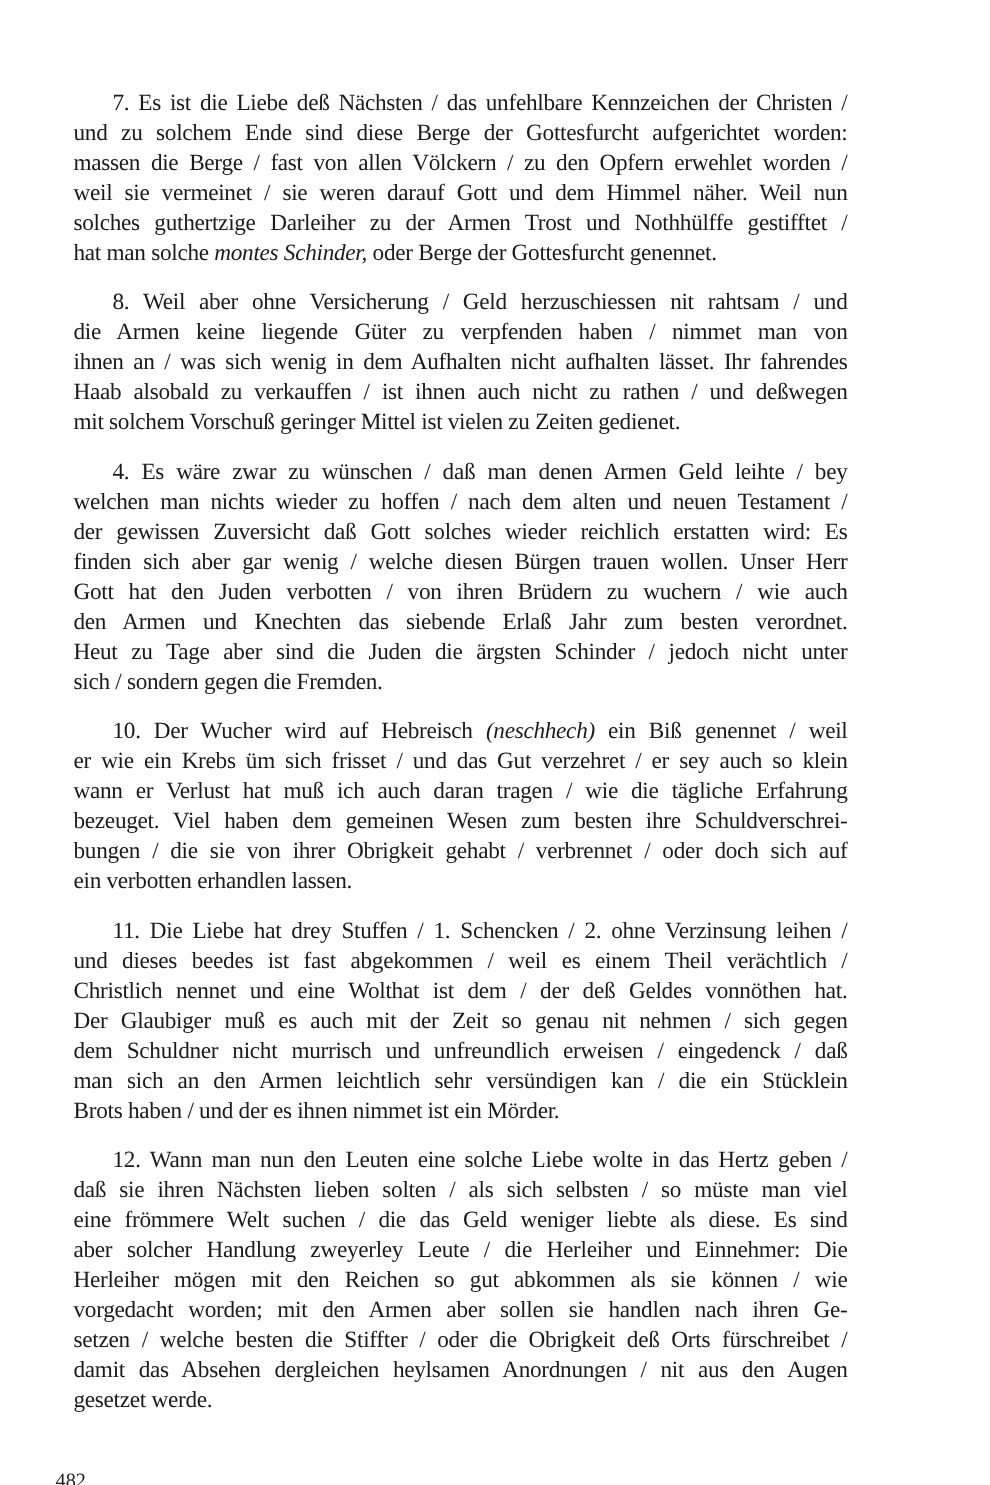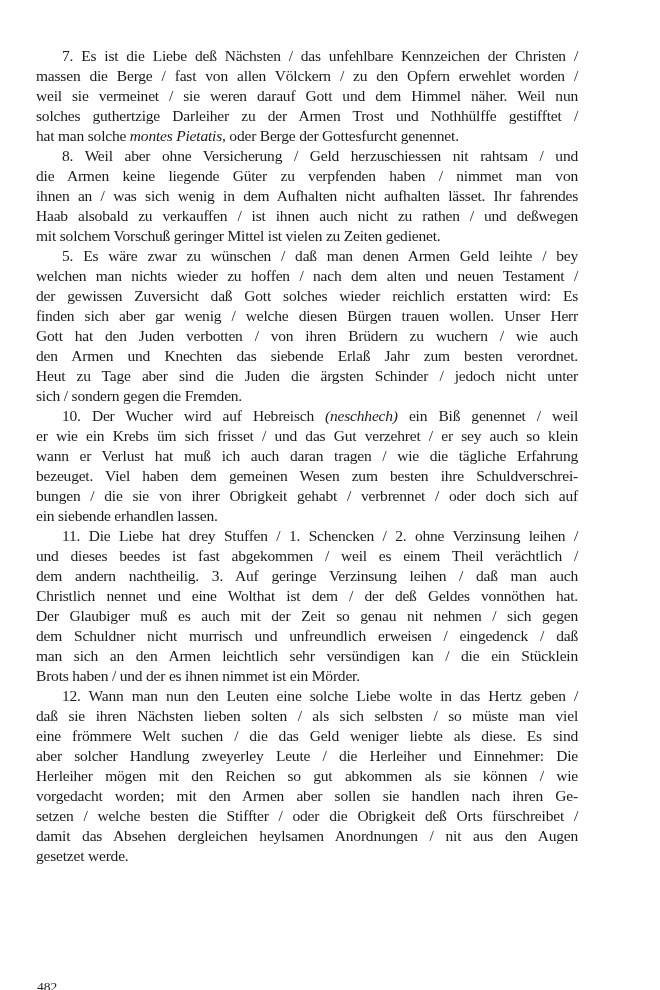--- a/index.html
+++ b/index.html
@@ -20,21 +20,21 @@
     background: #ffffff;
     color: #1a1a1a;
   }
   .text-block {
     position: absolute;
     left: 36px;
     top: 46px;
     width: 542px;
   }
   .para {
-    margin: 0;
+    margin: 13px;
     padding: 0;
   }
   .line {
     font-size: 15.5px;
     line-height: 20px;
     height: 20px;
     letter-spacing: -0.2px;
     text-align: justify;
     text-align-last: justify;
     color: #1a1a1a;
@@ -57,54 +57,54 @@
     color: #222222;
   }
 </style>
 </head>
 <body>
 
 <div class="page" style="background: rgb(255, 255, 255); color: rgb(26, 26, 26);">
   <div class="text-block" id="text-block">
       <div class="para">
         <div class="line indent"><span class="seg">7. Es ist die Liebe deß Nächsten / das unfehlbare Kennzeichen der Christen /</span></div>
+        <div class="line"><span class="seg">und zu solchem Ende sind diese Berge der Gottesfurcht aufgerichtet worden:</span></div>
         <div class="line"><span class="seg">massen die Berge / fast von allen Völckern / zu den Opfern erwehlet worden /</span></div>
         <div class="line"><span class="seg">weil sie vermeinet / sie weren darauf Gott und dem Himmel näher. Weil nun</span></div>
         <div class="line"><span class="seg">solches guthertzige Darleiher zu der Armen Trost und Nothhülffe gestifftet /</span></div>
-        <div class="line last"><span class="seg">hat man solche </span><span class="seg it">montes Pietatis,</span><span class="seg"> oder Berge der Gottesfurcht genennet.</span></div>
+        <div class="line last"><span class="seg">hat man solche </span><span class="seg it">montes Schinder,</span><span class="seg"> oder Berge der Gottesfurcht genennet.</span></div>
       </div>
       <div class="para">
         <div class="line indent"><span class="seg">8. Weil aber ohne Versicherung / Geld herzuschiessen nit rahtsam / und</span></div>
         <div class="line"><span class="seg">die Armen keine liegende Güter zu verpfenden haben / nimmet man von</span></div>
         <div class="line"><span class="seg">ihnen an / was sich wenig in dem Aufhalten nicht aufhalten lässet. Ihr fahrendes</span></div>
         <div class="line"><span class="seg">Haab alsobald zu verkauffen / ist ihnen auch nicht zu rathen / und deßwegen</span></div>
         <div class="line last"><span class="seg">mit solchem Vorschuß geringer Mittel ist vielen zu Zeiten gedienet.</span></div>
       </div>
       <div class="para">
-        <div class="line indent"><span class="seg">5. Es wäre zwar zu wünschen / daß man denen Armen Geld leihte / bey</span></div>
+        <div class="line indent"><span class="seg">4. Es wäre zwar zu wünschen / daß man denen Armen Geld leihte / bey</span></div>
         <div class="line"><span class="seg">welchen man nichts wieder zu hoffen / nach dem alten und neuen Testament /</span></div>
         <div class="line"><span class="seg">der gewissen Zuversicht daß Gott solches wieder reichlich erstatten wird: Es</span></div>
         <div class="line"><span class="seg">finden sich aber gar wenig / welche diesen Bürgen trauen wollen. Unser Herr</span></div>
         <div class="line"><span class="seg">Gott hat den Juden verbotten / von ihren Brüdern zu wuchern / wie auch</span></div>
         <div class="line"><span class="seg">den Armen und Knechten das siebende Erlaß Jahr zum besten verordnet.</span></div>
         <div class="line"><span class="seg">Heut zu Tage aber sind die Juden die ärgsten Schinder / jedoch nicht unter</span></div>
         <div class="line last"><span class="seg">sich / sondern gegen die Fremden.</span></div>
       </div>
       <div class="para">
         <div class="line indent"><span class="seg">10. Der Wucher wird auf Hebreisch </span><span class="seg it">(neschhech)</span><span class="seg"> ein Biß genennet / weil</span></div>
         <div class="line"><span class="seg">er wie ein Krebs üm sich frisset / und das Gut verzehret / er sey auch so klein</span></div>
         <div class="line"><span class="seg">wann er Verlust hat muß ich auch daran tragen / wie die tägliche Erfahrung</span></div>
         <div class="line"><span class="seg">bezeuget. Viel haben dem gemeinen Wesen zum besten ihre Schuldverschrei-</span></div>
         <div class="line"><span class="seg">bungen / die sie von ihrer Obrigkeit gehabt / verbrennet / oder doch sich auf</span></div>
-        <div class="line last"><span class="seg">ein siebende erhandlen lassen.</span></div>
+        <div class="line last"><span class="seg">ein verbotten erhandlen lassen.</span></div>
       </div>
       <div class="para">
         <div class="line indent"><span class="seg">11. Die Liebe hat drey Stuffen / 1. Schencken / 2. ohne Verzinsung leihen /</span></div>
         <div class="line"><span class="seg">und dieses beedes ist fast abgekommen / weil es einem Theil verächtlich /</span></div>
-        <div class="line"><span class="seg">dem andern nachtheilig. 3. Auf geringe Verzinsung leihen / daß man auch</span></div>
         <div class="line"><span class="seg">Christlich nennet und eine Wolthat ist dem / der deß Geldes vonnöthen hat.</span></div>
         <div class="line"><span class="seg">Der Glaubiger muß es auch mit der Zeit so genau nit nehmen / sich gegen</span></div>
         <div class="line"><span class="seg">dem Schuldner nicht murrisch und unfreundlich erweisen / eingedenck / daß</span></div>
         <div class="line"><span class="seg">man sich an den Armen leichtlich sehr versündigen kan / die ein Stücklein</span></div>
         <div class="line last"><span class="seg">Brots haben / und der es ihnen nimmet ist ein Mörder.</span></div>
       </div>
       <div class="para">
         <div class="line indent"><span class="seg">12. Wann man nun den Leuten eine solche Liebe wolte in das Hertz geben /</span></div>
         <div class="line"><span class="seg">daß sie ihren Nächsten lieben solten / als sich selbsten / so müste man viel</span></div>
         <div class="line"><span class="seg">eine frömmere Welt suchen / die das Geld weniger liebte als diese. Es sind</span></div>

